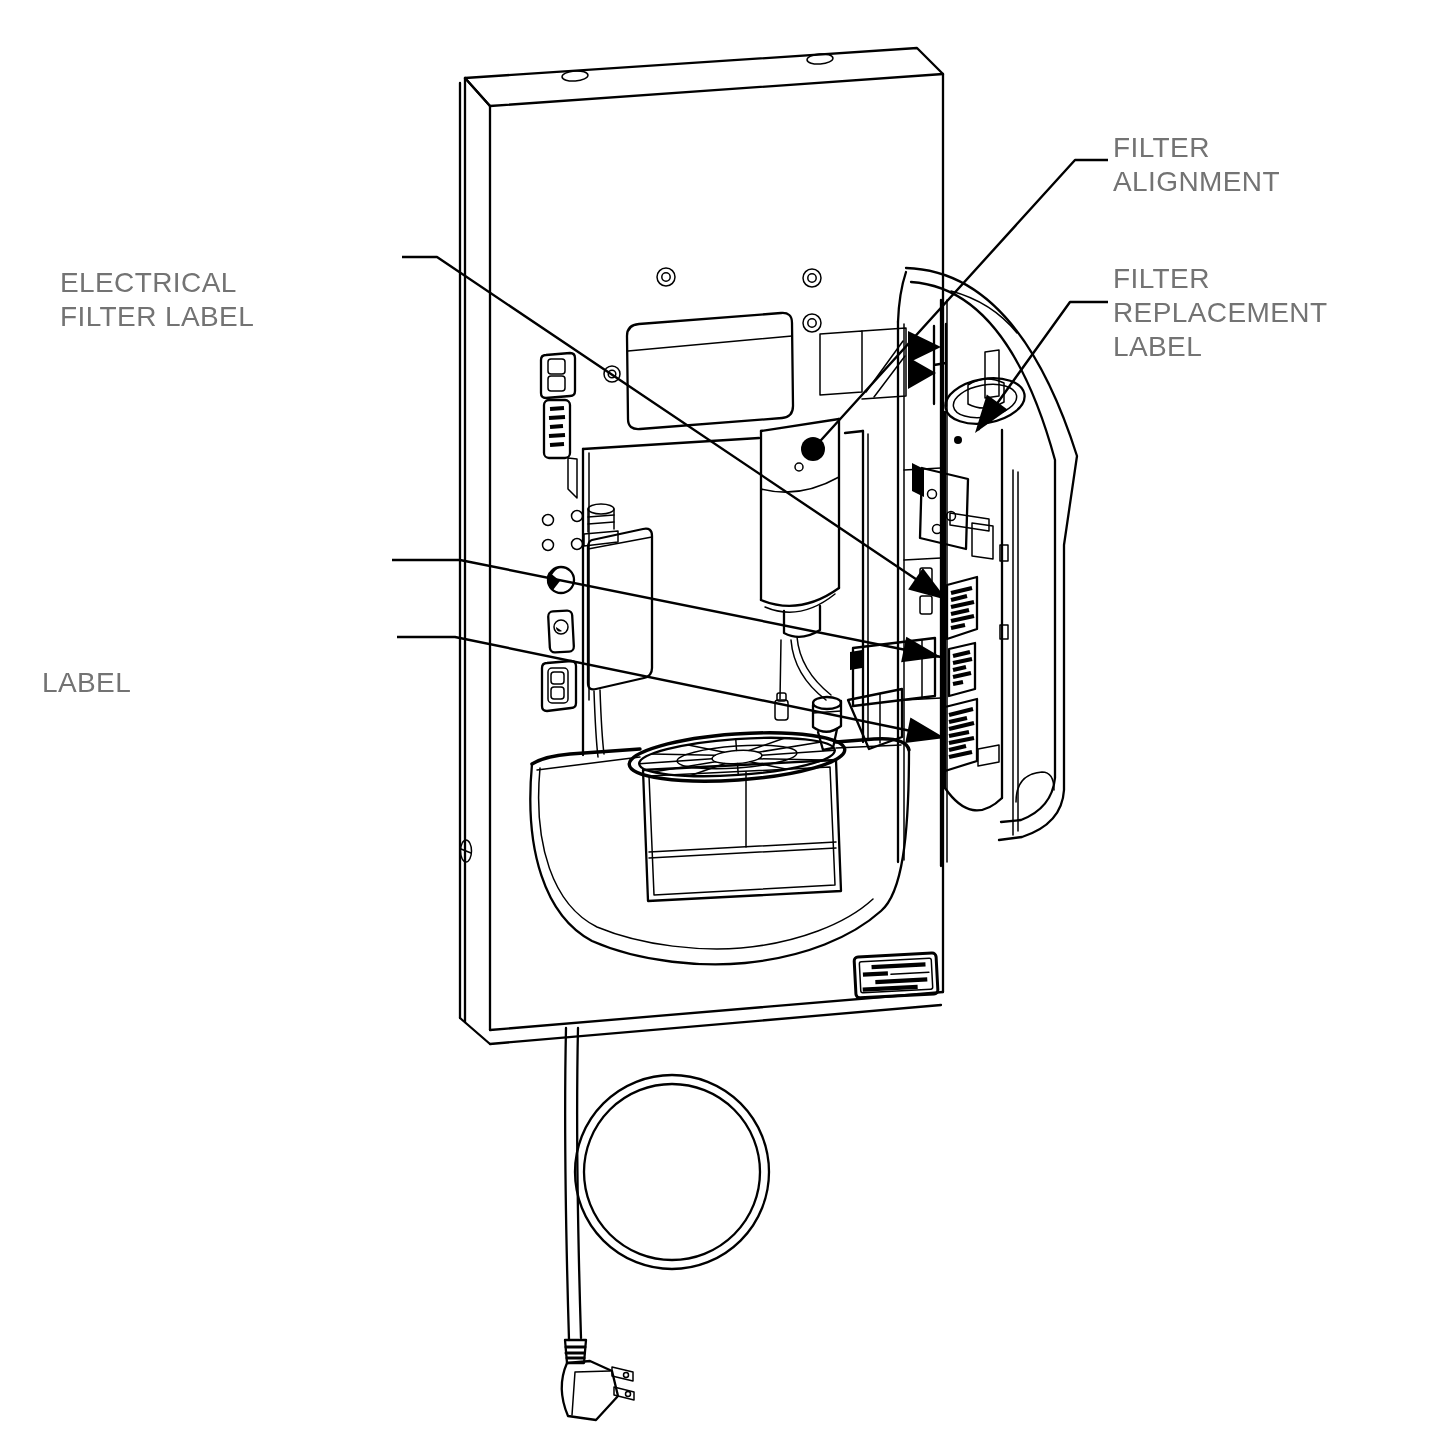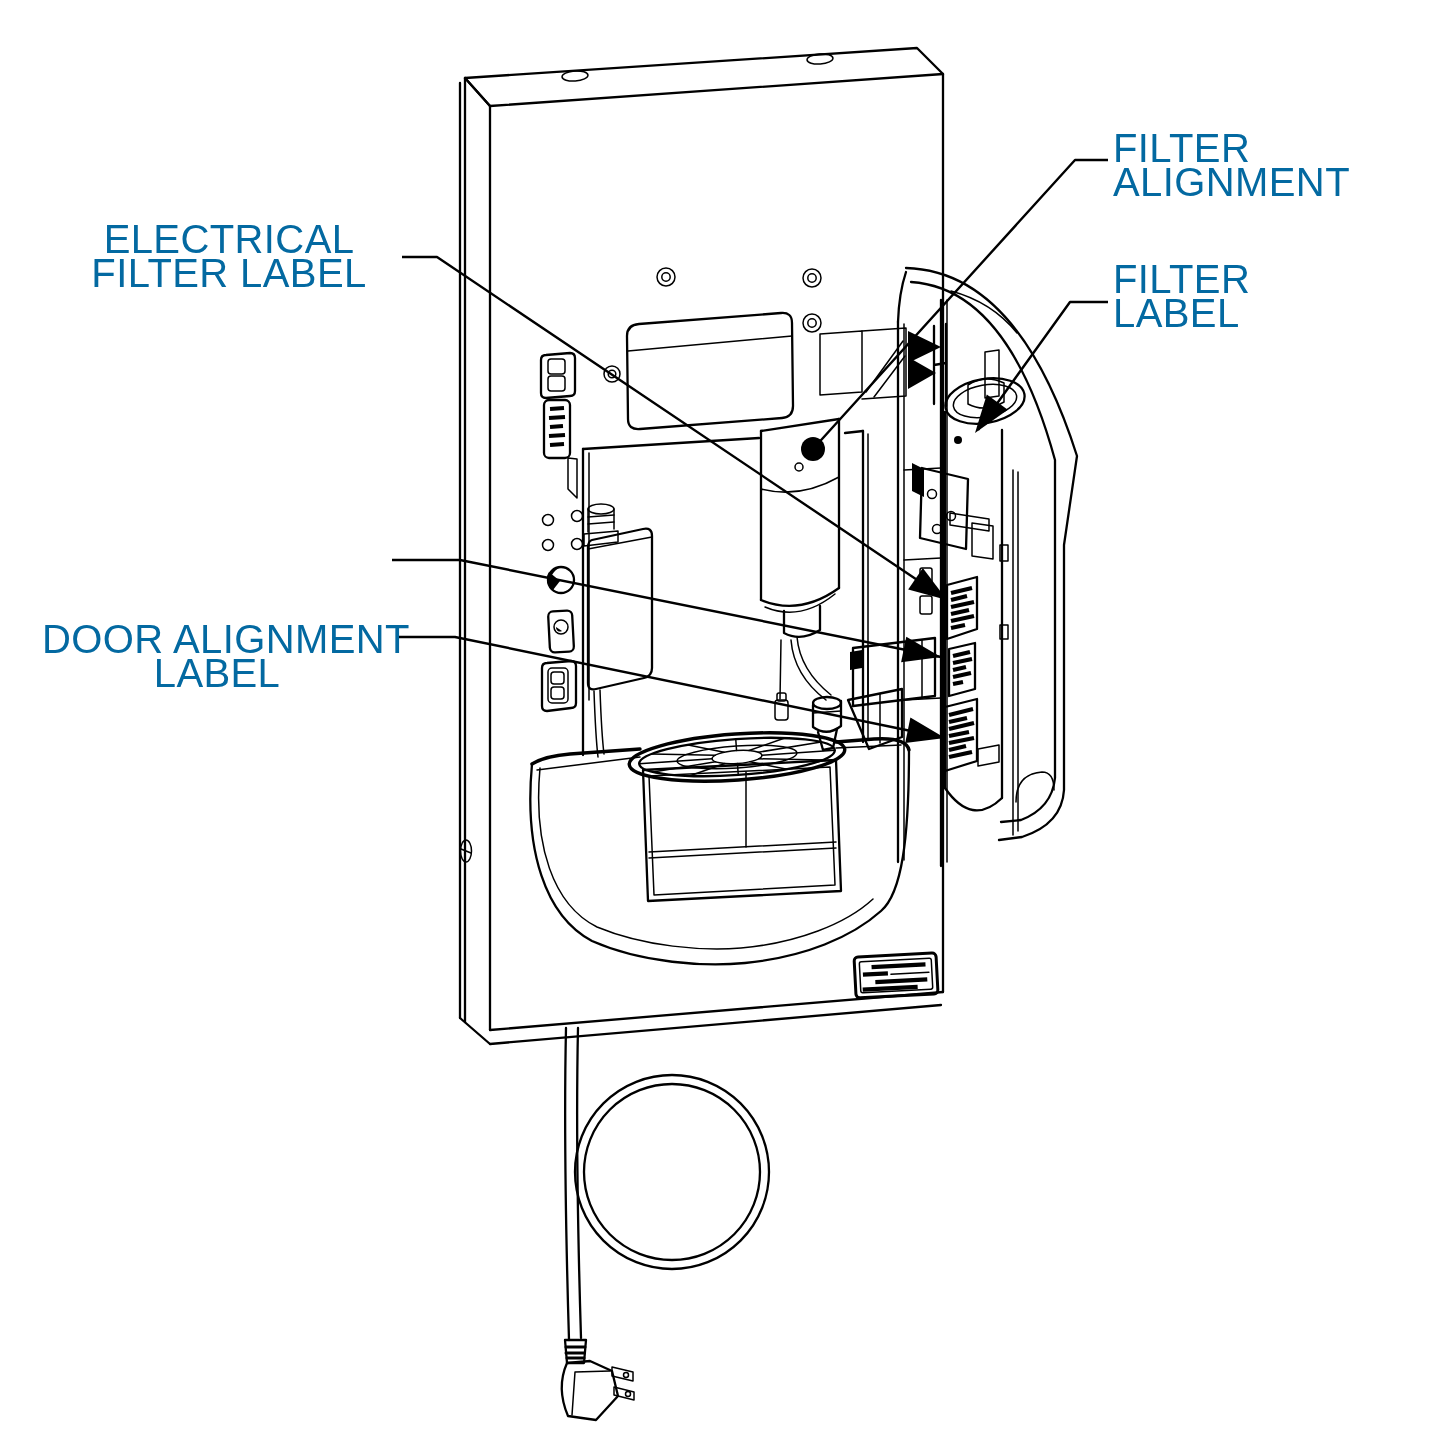--- a/index.html
+++ b/index.html
@@ -2,24 +2,24 @@
 <html><head>
 <meta charset="utf-8">
 <style>
   html,body{margin:0;padding:0;background:#fff;}
   #stage{
     position:relative;width:1445px;height:1445px;background:#ffffff;
     font-family:"Liberation Sans", sans-serif;overflow:hidden;
   }
   #lineart{position:absolute;inset:0;}
   .callout{
-    position:absolute;color:#0369a1;font-size:40px;line-height:34px;
+    position:absolute;color:#737373;font-size:28px;line-height:34px;
     letter-spacing:.4px;white-space:nowrap;
   }
-  .callout.right{text-align:center;}
+  .callout.right{text-align:left;margin-top:44px;}
   .callout span{display:block;}
   
   svg *{vector-effect:none;}
   .ln{fill:none;stroke:#000;stroke-width:2.3;stroke-linecap:round;stroke-linejoin:round;}
   .thin{stroke-width:1.5;}
   .thick{stroke-width:3.4;}
   .solid{fill:#000;stroke:none;}
   .bar{stroke:#000;stroke-width:4.2;stroke-linecap:butt;}
   .leader{fill:none;stroke:#000;stroke-width:2.4;stroke-linejoin:round;}
 </style>
@@ -303,27 +303,27 @@
   </g>
 </svg>
 
   <div class="callout" style="left:1113px;top:131px;">
     <span>FILTER</span>
     <span>ALIGNMENT</span>
   </div>
 
   <div class="callout" style="left:1113px;top:262px;">
     <span>FILTER</span>
+    <span>REPLACEMENT</span>
     <span>LABEL</span>
   </div>
 
   <div class="callout right" style="left:60px;top:222px;width:338px;">
     <span>ELECTRICAL</span>
     <span>FILTER LABEL</span>
   </div>
 
 
   <div class="callout right" style="left:42px;top:622px;width:350px;">
-    <span>DOOR ALIGNMENT</span>
     <span>LABEL</span>
   </div>
 
 </div>
 
 </body></html>

